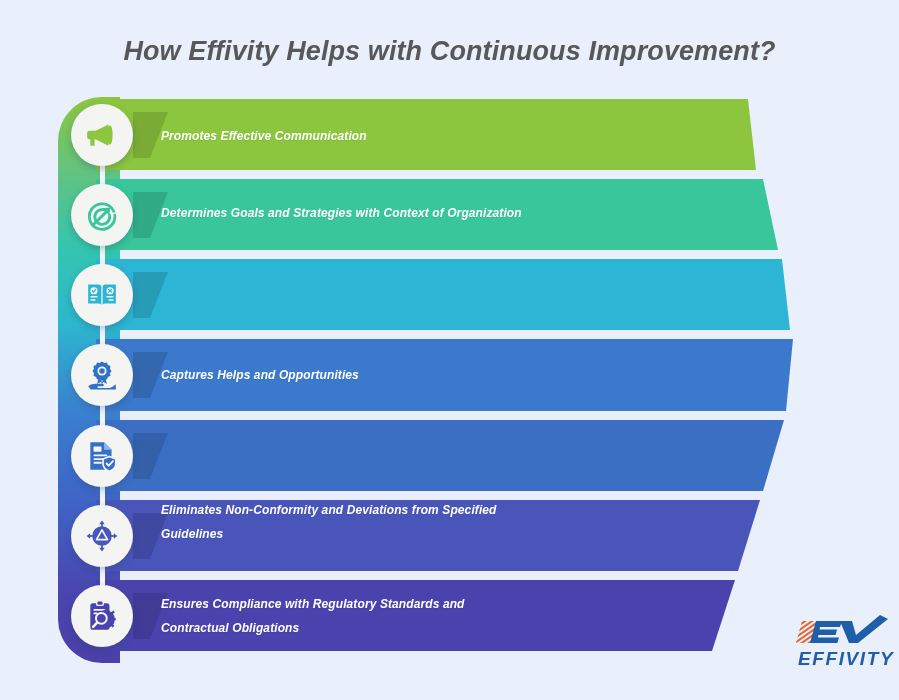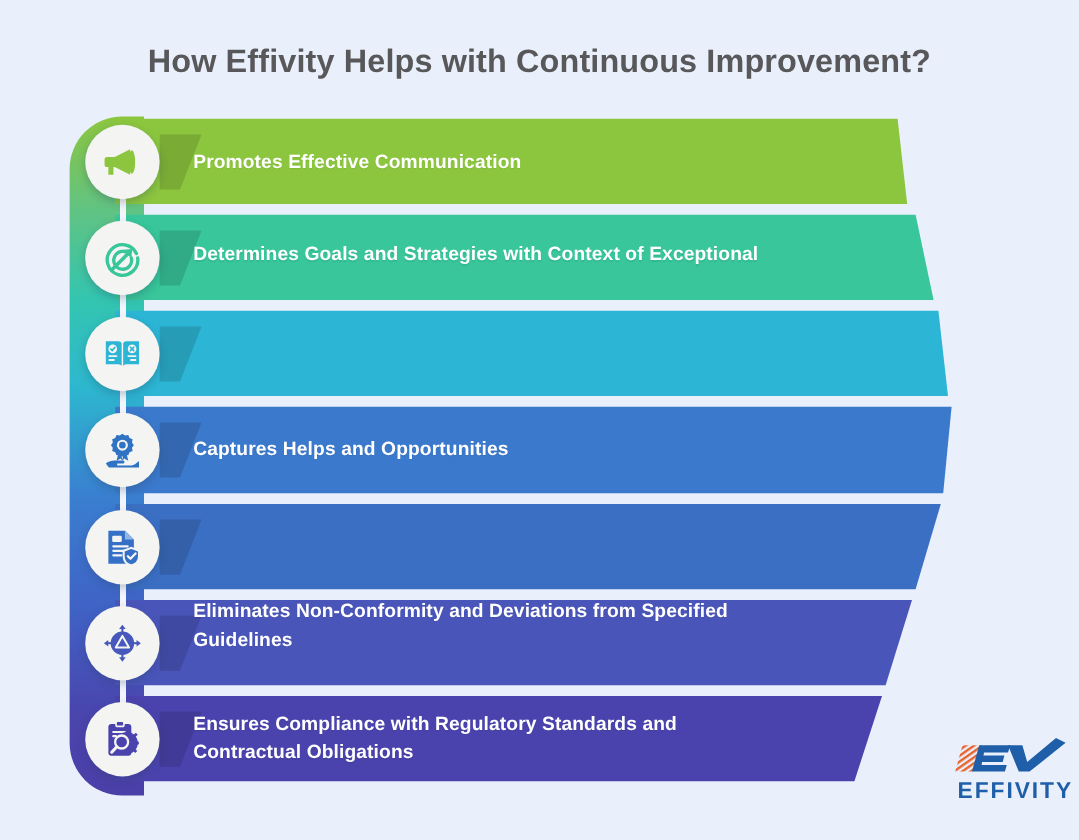--- a/index.html
+++ b/index.html
@@ -2,21 +2,21 @@
 <html><head>
 <meta charset="utf-8">
 <style>
   * { margin:0; padding:0; box-sizing:border-box; }
   html, body {
     width:899px; height:700px;
     background:#eaf0fb;
     font-family:"Liberation Sans", sans-serif;
     overflow:hidden;
   }
-  #stage { position:relative; width:899px; height:700px; }
+  #stage { position:relative; width:899px; height:700px;font-style:italic; }
 
   
   .title {
     position:absolute; left:0; top:36px; width:899px;
     text-align:center;
     font-size:27px; font-weight:700; color:#58585b;
     letter-spacing:.1px;
   }
 
   
@@ -40,21 +40,21 @@
     position:absolute; left:100px; top:150px;
     width:5px; height:470px;
     background:#f2f5fb;
   }
 
   
   .row-label {
     position:absolute;
     left:161px;
     color:#ffffff;
-    font-size:16px;
+    font-size:12px;
     font-weight:700;
     line-height:24px;
     letter-spacing:.1px;
     white-space:pre-line;
     text-shadow:0 1px 1px rgba(0,0,0,.07);
   }
 
   
   .icon-circle {
     position:absolute;
@@ -129,21 +129,21 @@
   <div class="icon-circle" style="top:184px">
     <svg width="34" height="34" viewBox="0 0 32 32">
       <g fill="none" stroke="#38c69a" stroke-width="2.6" stroke-linecap="round">
         <path d="M27 12.5A12 12 0 1 0 28 16"></path>
         <path d="M21.5 13.2A7 7 0 1 0 23 16"></path>
       </g>
       <path d="M8 25 L22 11" stroke="#38c69a" stroke-width="2.8" stroke-linecap="round" fill="none"></path>
       <path d="M16.5 9.6 L23.6 9 L23 16.1 Z" fill="#38c69a"></path>
     </svg>
   </div>
-  <div class="row-label" style="top:201px">Determines Goals and Strategies with Context of Exceptional</div>
+  <div class="row-label" style="top:201px">Determines Goals and Strategies with Context of Organization</div>
 
   <div class="icon-circle" style="top:264px">
     <svg width="34" height="34" viewBox="0 0 32 32">
       <g fill="#2cb5d4">
         <path d="M3 6h10a2.6 2.6 0 0 1 2.4 1.6v17.6A3.4 3.4 0 0 0 13 24H3z"></path>
         <path d="M29 6H19a2.6 2.6 0 0 0-2.4 1.6v17.6A3.4 3.4 0 0 1 19 24h10z"></path>
       </g>
       <circle cx="8.4" cy="12" r="3.4" fill="#f4f4f2"></circle>
       <path d="M6.9 12.1l1.1 1.2 2-2.4" stroke="#2cb5d4" stroke-width="1.3" fill="none" stroke-linecap="round"></path>
       <circle cx="23.6" cy="12" r="3.4" fill="#f4f4f2"></circle>

